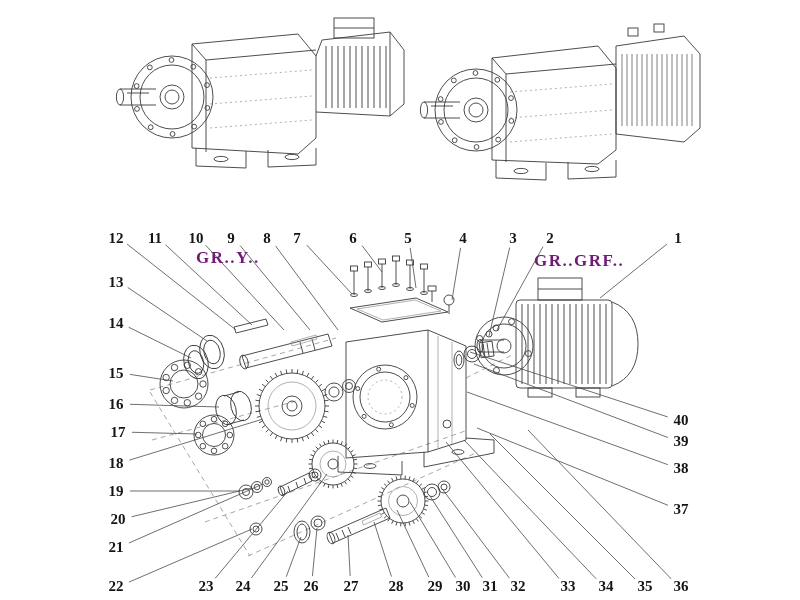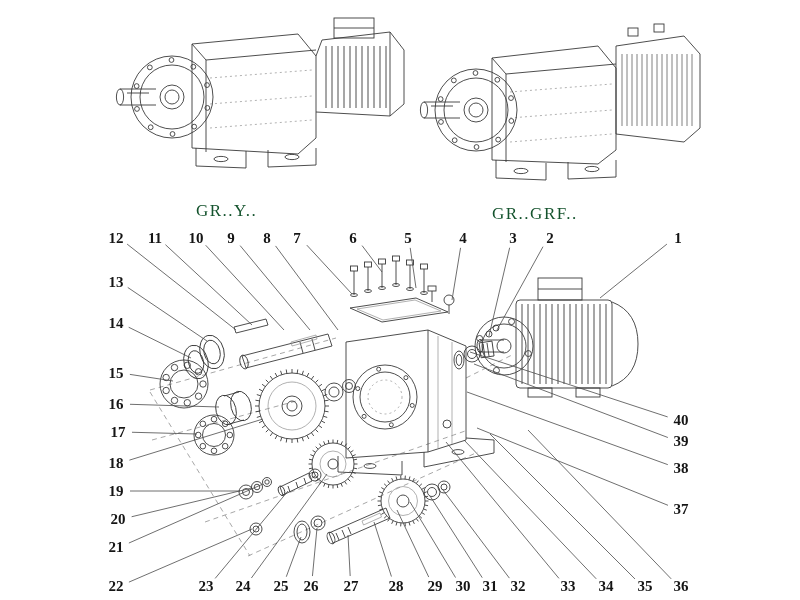--- a/index.html
+++ b/index.html
@@ -1,20 +1,20 @@
 <!DOCTYPE html>
 <html><head>
 <meta charset="utf-8">
 <style>
   html,body{margin:0;padding:0;background:#fff;}
   .stage{position:relative;width:800px;height:600px;background:#ffffff;overflow:hidden;
          font-family:"Liberation Serif",serif;}
-  .fig-label{position:absolute;font-weight:normal;font-size:17px;letter-spacing:1.5px;color:#14532d;}
+  .fig-label{position:absolute;font-weight:bold;font-size:17px;letter-spacing:1.5px;color:#701a75;margin-top:47px;}
   .fig-label.left{left:196px;top:201px;}
-  .fig-label.right{left:492px;top:204px;}
+  .fig-label.right{left:534px;top:204px;}
   svg.scene{position:absolute;left:0;top:0;}
   .art, .art line, .art path, .art circle, .art ellipse, .art rect, .art polygon
        {stroke:#3a3a3a;fill:none;stroke-width:0.9;}
   .art .lite{stroke:#8f8f8f;stroke-width:0.7;}
   .art .dashl{stroke-dasharray:2 3;stroke:#8f8f8f;stroke-width:0.7;}
   .dash line{stroke:#909090;stroke-width:0.8;stroke-dasharray:5 4;}
   .solid{fill:#1b1b1b;stroke:#000;}
   .finsdark line{stroke:#606060;stroke-width:0.8;}
   #leaders line{stroke:#4a4a4a;stroke-width:0.8;}
   #callouts text{font-family:"Liberation Serif",serif;font-weight:bold;font-size:15px;

